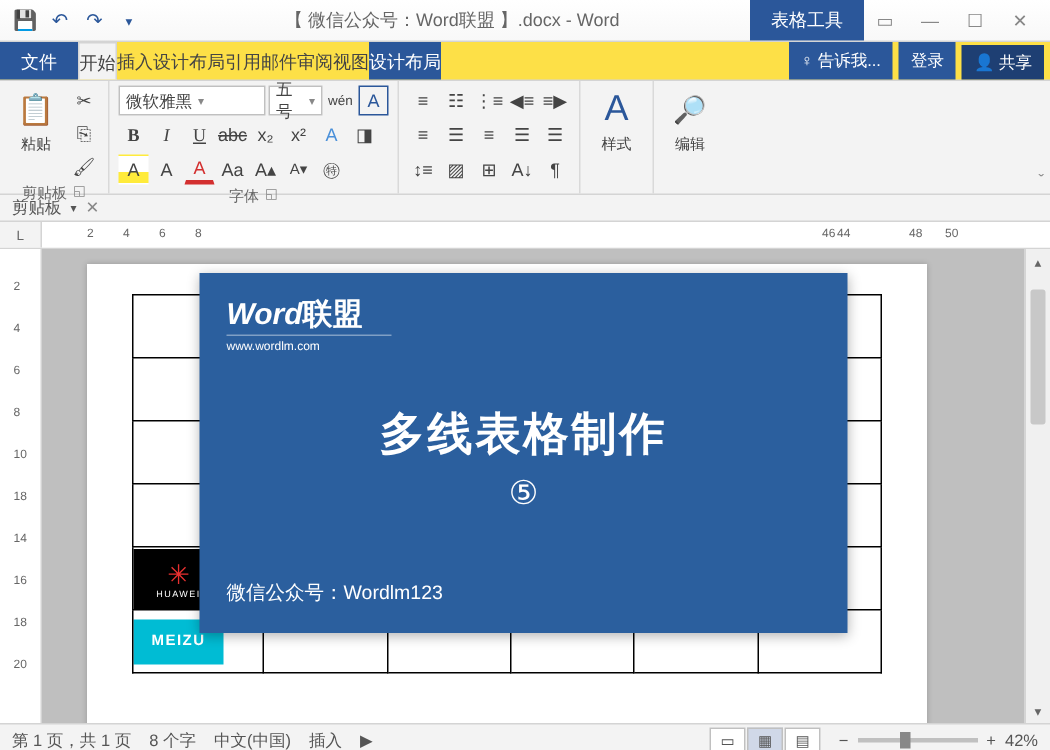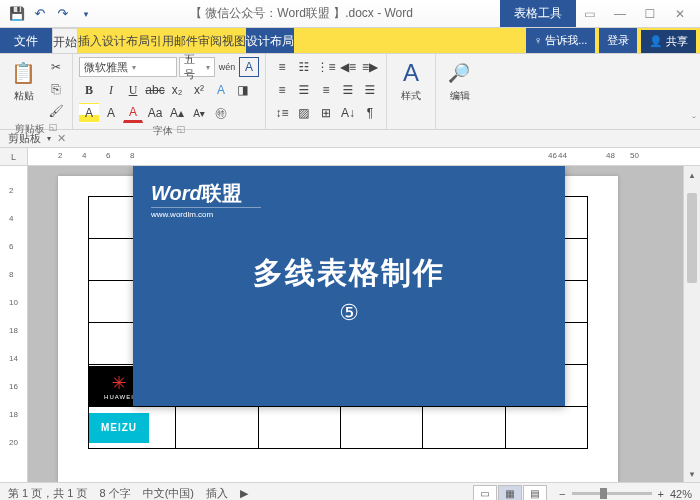--- a/index.html
+++ b/index.html
@@ -44,21 +44,21 @@
 .workspace{position:relative;height:316px;background:#bfbfbf;overflow:hidden;display:flex}
 .vruler{width:28px;background:#fff;border-right:1px solid #d4d4d4;position:relative}
 .vn{position:absolute;left:9px;font-size:8px;color:#666}
 .page-area{flex:1;position:relative;padding:10px 30px}
 .page{background:#fff;width:560px;height:400px;box-shadow:0 0 4px rgba(0,0,0,.2);padding:20px 30px}
 .tbl{border-collapse:collapse;width:100%}
 .tbl td{border:1px solid #000;height:42px;width:90px}
 .logo-huawei{width:60px;height:40px;background:#000;display:flex;flex-direction:column;align-items:center;justify-content:center;color:#e83030;font-size:18px}
 .logo-huawei .txt{color:#fff;font-size:6px;letter-spacing:1px}
 .logo-meizu{width:60px;height:30px;background:#00bcd4;color:#fff;display:flex;align-items:center;justify-content:center;font-size:10px;font-weight:bold;letter-spacing:1px}
-.overlay{position:absolute;left:133px;top:0;width:432px;height:240px;background:#2b5f9e;color:#fff;padding:14px 18px;box-shadow:0 2px 8px rgba(0,0,0,.3)}
+.overlay{position:absolute;left:133px;top:16px;width:432px;height:240px;background:#2b5f9e;color:#fff;padding:14px 18px;box-shadow:0 2px 8px rgba(0,0,0,.3)}
 .ov-brand{font-size:20px;font-weight:bold;font-style:italic}
 .ov-brand .lm{font-style:normal}
 .ov-url{font-size:8px;border-top:1px solid rgba(255,255,255,.4);padding-top:2px;width:110px}
 .ov-title{text-align:center;font-size:30px;font-weight:bold;margin-top:34px;letter-spacing:2px}
 .ov-num{text-align:center;font-size:22px;margin-top:6px}
 .ov-sub{position:absolute;bottom:18px;left:18px;font-size:13px}
 .scroll{width:17px;background:#f0f0f0;border-left:1px solid #d4d4d4;display:flex;flex-direction:column}
 .sc-btn{height:17px;display:flex;align-items:center;justify-content:center;font-size:9px;color:#666}
 .sc-track{flex:1;position:relative}
 .sc-thumb{position:absolute;left:3px;right:3px;top:10px;height:90px;background:#c8c8c8;border-radius:2px}
@@ -319,20 +319,21 @@
             </tr>
       </tbody>
         </table>
     </div>
   </div>
   <div class="overlay">
     <div class="ov-brand"><span>Word</span><span class="lm">联盟</span></div>
     <div class="ov-url">www.wordlm.com</div>
     <div class="ov-title">多线表格制作</div>
     <div class="ov-num">⑤</div>
+    <div class="ov-sub">微信公众号：Wordlm123</div>
   </div>
   <div class="scroll">
     <div class="sc-btn">▴</div>
     <div class="sc-track">
         <div class="sc-thumb"></div>
       </div>
     <div class="sc-btn">▾</div>
   </div>
 </div>
 

